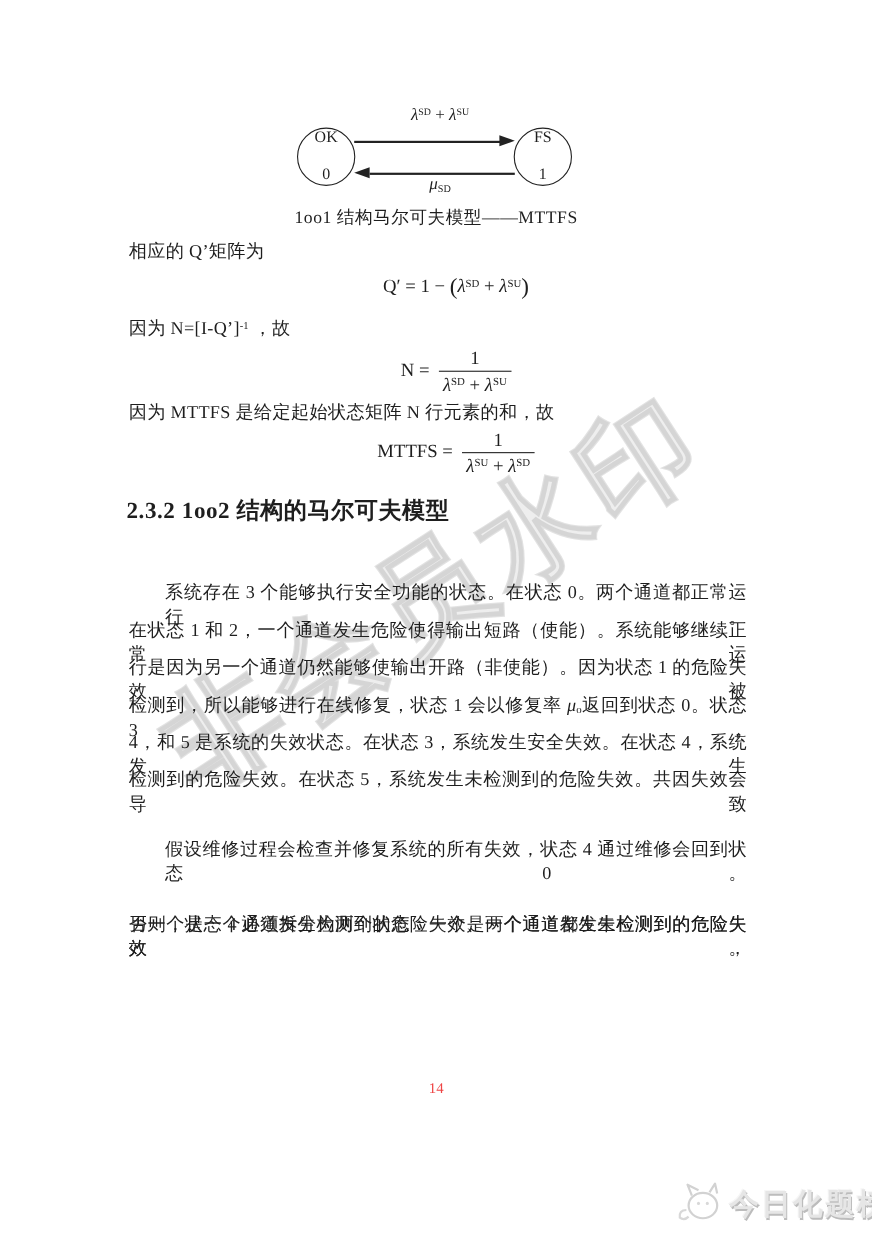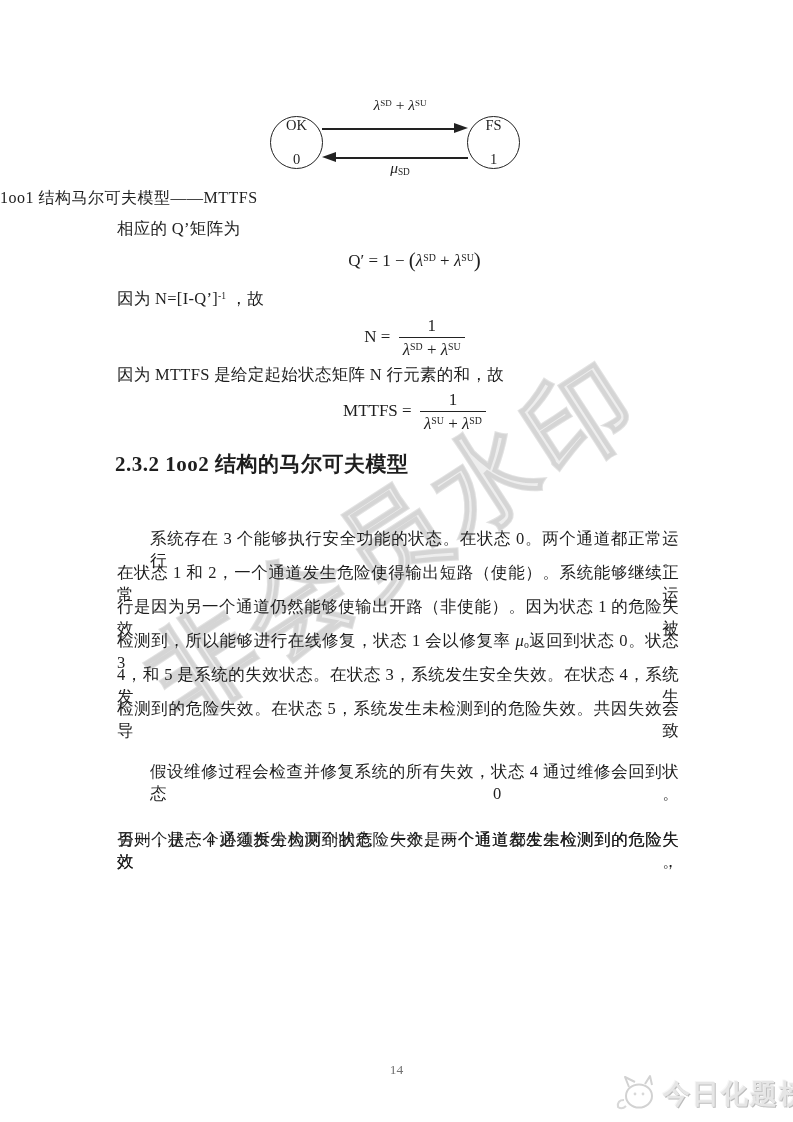--- a/index.html
+++ b/index.html
@@ -49,21 +49,21 @@
   .edge-line { position: absolute; height: 1.5px; background: #222; }
   .edge-top    { left: 72px; top: 33px; width: 133px; }
   .edge-bottom { left: 86px; top: 62px; width: 132px; }
   .ah { position: absolute; width: 0; height: 0; }
   .ah-right { left: 204px; top: 28px; border-left: 14px solid #222; border-top: 5.5px solid transparent; border-bottom: 5.5px solid transparent; }
   .ah-left  { left: 72px;  top: 57px; border-right: 14px solid #222; border-top: 5.5px solid transparent; border-bottom: 5.5px solid transparent; }
   .edge-label { position: absolute; left: 0; width: 100%; text-align: center; font-size: 15.5px; }
   .label-top    { top: 1px; }
   .label-bottom { top: 64px; }
 
-  .caption { position: absolute; left: 0; top: 188px; width: 100%; text-align: left; font-size: 16px; letter-spacing: 0.5px; }
+  .caption { position: absolute; left: 0; top: 188px; width: 100%; text-align: center; font-size: 16px; letter-spacing: 0.5px; }
 
   
   .tline { position: absolute; left: 117px; width: 562px; font-size: 16.5px; letter-spacing: 0.3px; }
   .formula { position: absolute; left: 0; width: 100%; text-align: center; font-size: 17px; margin-left: 18px; }
   .it { font-style: italic; }
   sup { font-size: 0.58em; vertical-align: 0.5em; letter-spacing: 0; }
   sub { font-size: 0.6em;  vertical-align: -0.25em; letter-spacing: 0; }
   .paren { font-size: 21px; vertical-align: -1.5px; }
   .frac { display: inline-block; vertical-align: middle; text-align: center; margin-left: 4px; }
   .frac .num { display: block; border-bottom: 1.4px solid #222; padding: 0 12px 1px; line-height: 1.15; }
@@ -76,21 +76,21 @@
   .pline {
     position: absolute; left: 117px; width: 562px;
     font-size: 16.5px; line-height: 1.35;
     text-align: justify; text-align-last: justify;
     letter-spacing: 0.2px;
     margin-top: 20px;
   }
   .pline.indent { padding-left: 33px; }
   .pline.end { text-align-last: left; }
 
-  .page-number { position: absolute; left: 0; top: 1062px; width: 100%; text-align: center; font-size: 13.5px; color: #737373; }
+  .page-number { position: absolute; left: 0; top: 982px; width: 100%; text-align: center; font-size: 13.5px; color: #ef4444; }
 
   .logo {
     position: absolute; left: 612px; top: 1072px;
     display: flex; align-items: center; gap: 5px;
   }
   .logo-text {
     font-family: "Liberation Sans", "DejaVu Sans", sans-serif;
     font-size: 27px; font-weight: bold; letter-spacing: 2px;
     color: #e6e6e6;
     text-shadow: 1px 1px 0 #bcbcbc, -1px -1px 0 #f6f6f6;

